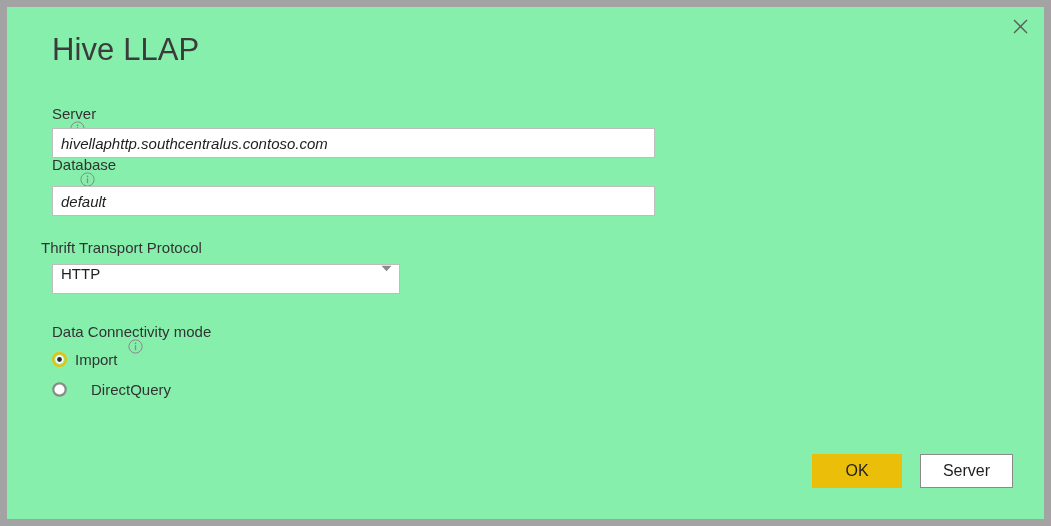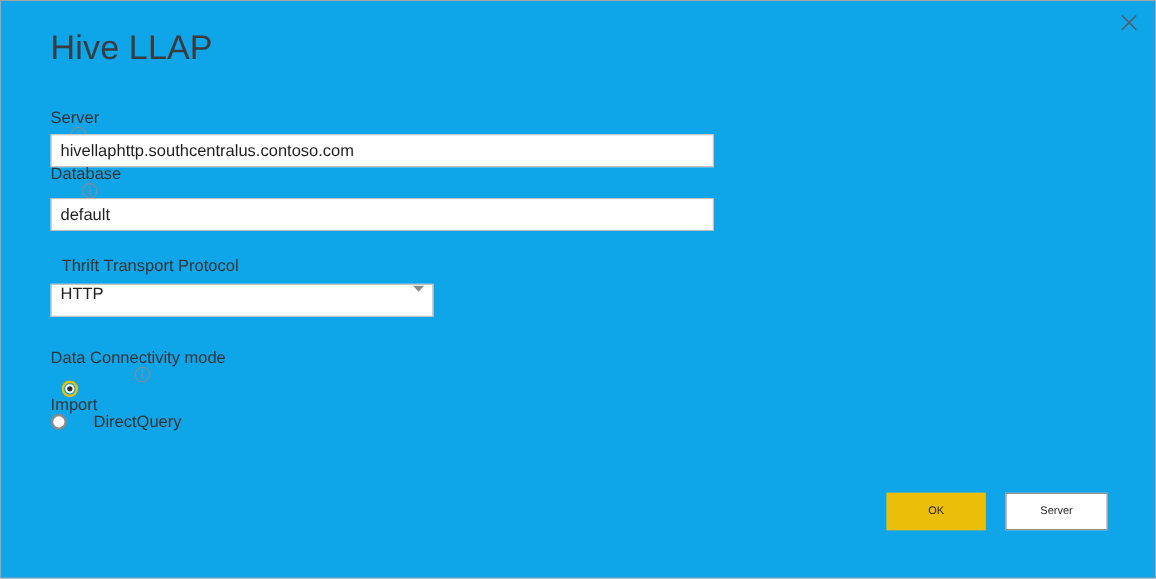--- a/index.html
+++ b/index.html
@@ -10,22 +10,22 @@
   body {
     font-family: "Liberation Sans", sans-serif;
     -webkit-font-smoothing: antialiased;
   }
 
   .dialog {
     position: relative;
     width: 1051px;
     height: 526px;
     box-sizing: border-box;
-    background: #0ea5e9;
-    border: 1px solid #a3a3a3;
+    background: #86efac;
+    border: 7px solid #a3a3a3;
     overflow: hidden;
   }
 
   
   .close-button {
     position: absolute;
     top: 1px;
     right: 1px;
     width: 45px;
     height: 36px;
@@ -81,20 +81,21 @@
     width: 603px;
     height: 30px;
     padding: 0 8px;
     border: 1px solid #bdbdbd;
     background: #ffffff;
     font-family: "Liberation Sans", sans-serif;
     font-size: 15px;
     color: #1f1f1f;
     outline: none;
     border-radius: 0;
+    font-style: italic;
   }
   .text-input::placeholder { color: #9a9a9a; }
 
   
   .select-wrap {
     position: relative;
     box-sizing: border-box;
     width: 348px;
     height: 30px;
     border: 1px solid #bdbdbd;
@@ -118,24 +119,24 @@
     justify-content: center;
     cursor: pointer;
   }
   .select-arrow svg { display: block; }
 
   
   .row-server-label  { position: absolute; left: 45px; top: 99px; }
   .row-server-input  { position: absolute; left: 45px; top: 121px; }
   .row-db-label      { position: absolute; left: 45px; top: 150px; justify-content: space-between; }
   .row-db-input      { position: absolute; left: 45px; top: 179px; }
-  .row-thrift-label  { position: absolute; left: 55px; top: 233px; }
+  .row-thrift-label  { position: absolute; left: 34px; top: 233px; }
   .row-thrift-select { position: absolute; left: 45px; top: 257px; }
   .row-dcm-label     { position: absolute; left: 45px; top: 317px; }
-  .row-radio-import  { position: absolute; left: 45px; top: 345px; flex-direction: column; }
+  .row-radio-import  { position: absolute; left: 45px; top: 345px; }
   .row-radio-dq      { position: absolute; left: 45px; top: 375px; gap: 16px; }
 
   
   .radio-row {
     display: flex;
     align-items: center;
     cursor: pointer;
     line-height: 1;
     white-space: nowrap;
   }
@@ -149,21 +150,21 @@
   .radio-mark svg { display: block; }
   .radio-label {
     font-size: 15px;
     color: #333333;
   }
 
   
   .btn {
     box-sizing: border-box;
     font-family: "Liberation Sans", sans-serif;
-    font-size: 10px;
+    font-size: 16px;
     line-height: 1;
     height: 34px;
     border-radius: 0;
     cursor: pointer;
     display: inline-flex;
     align-items: center;
     justify-content: center;
     padding: 0;
   }
   .btn-ok {

